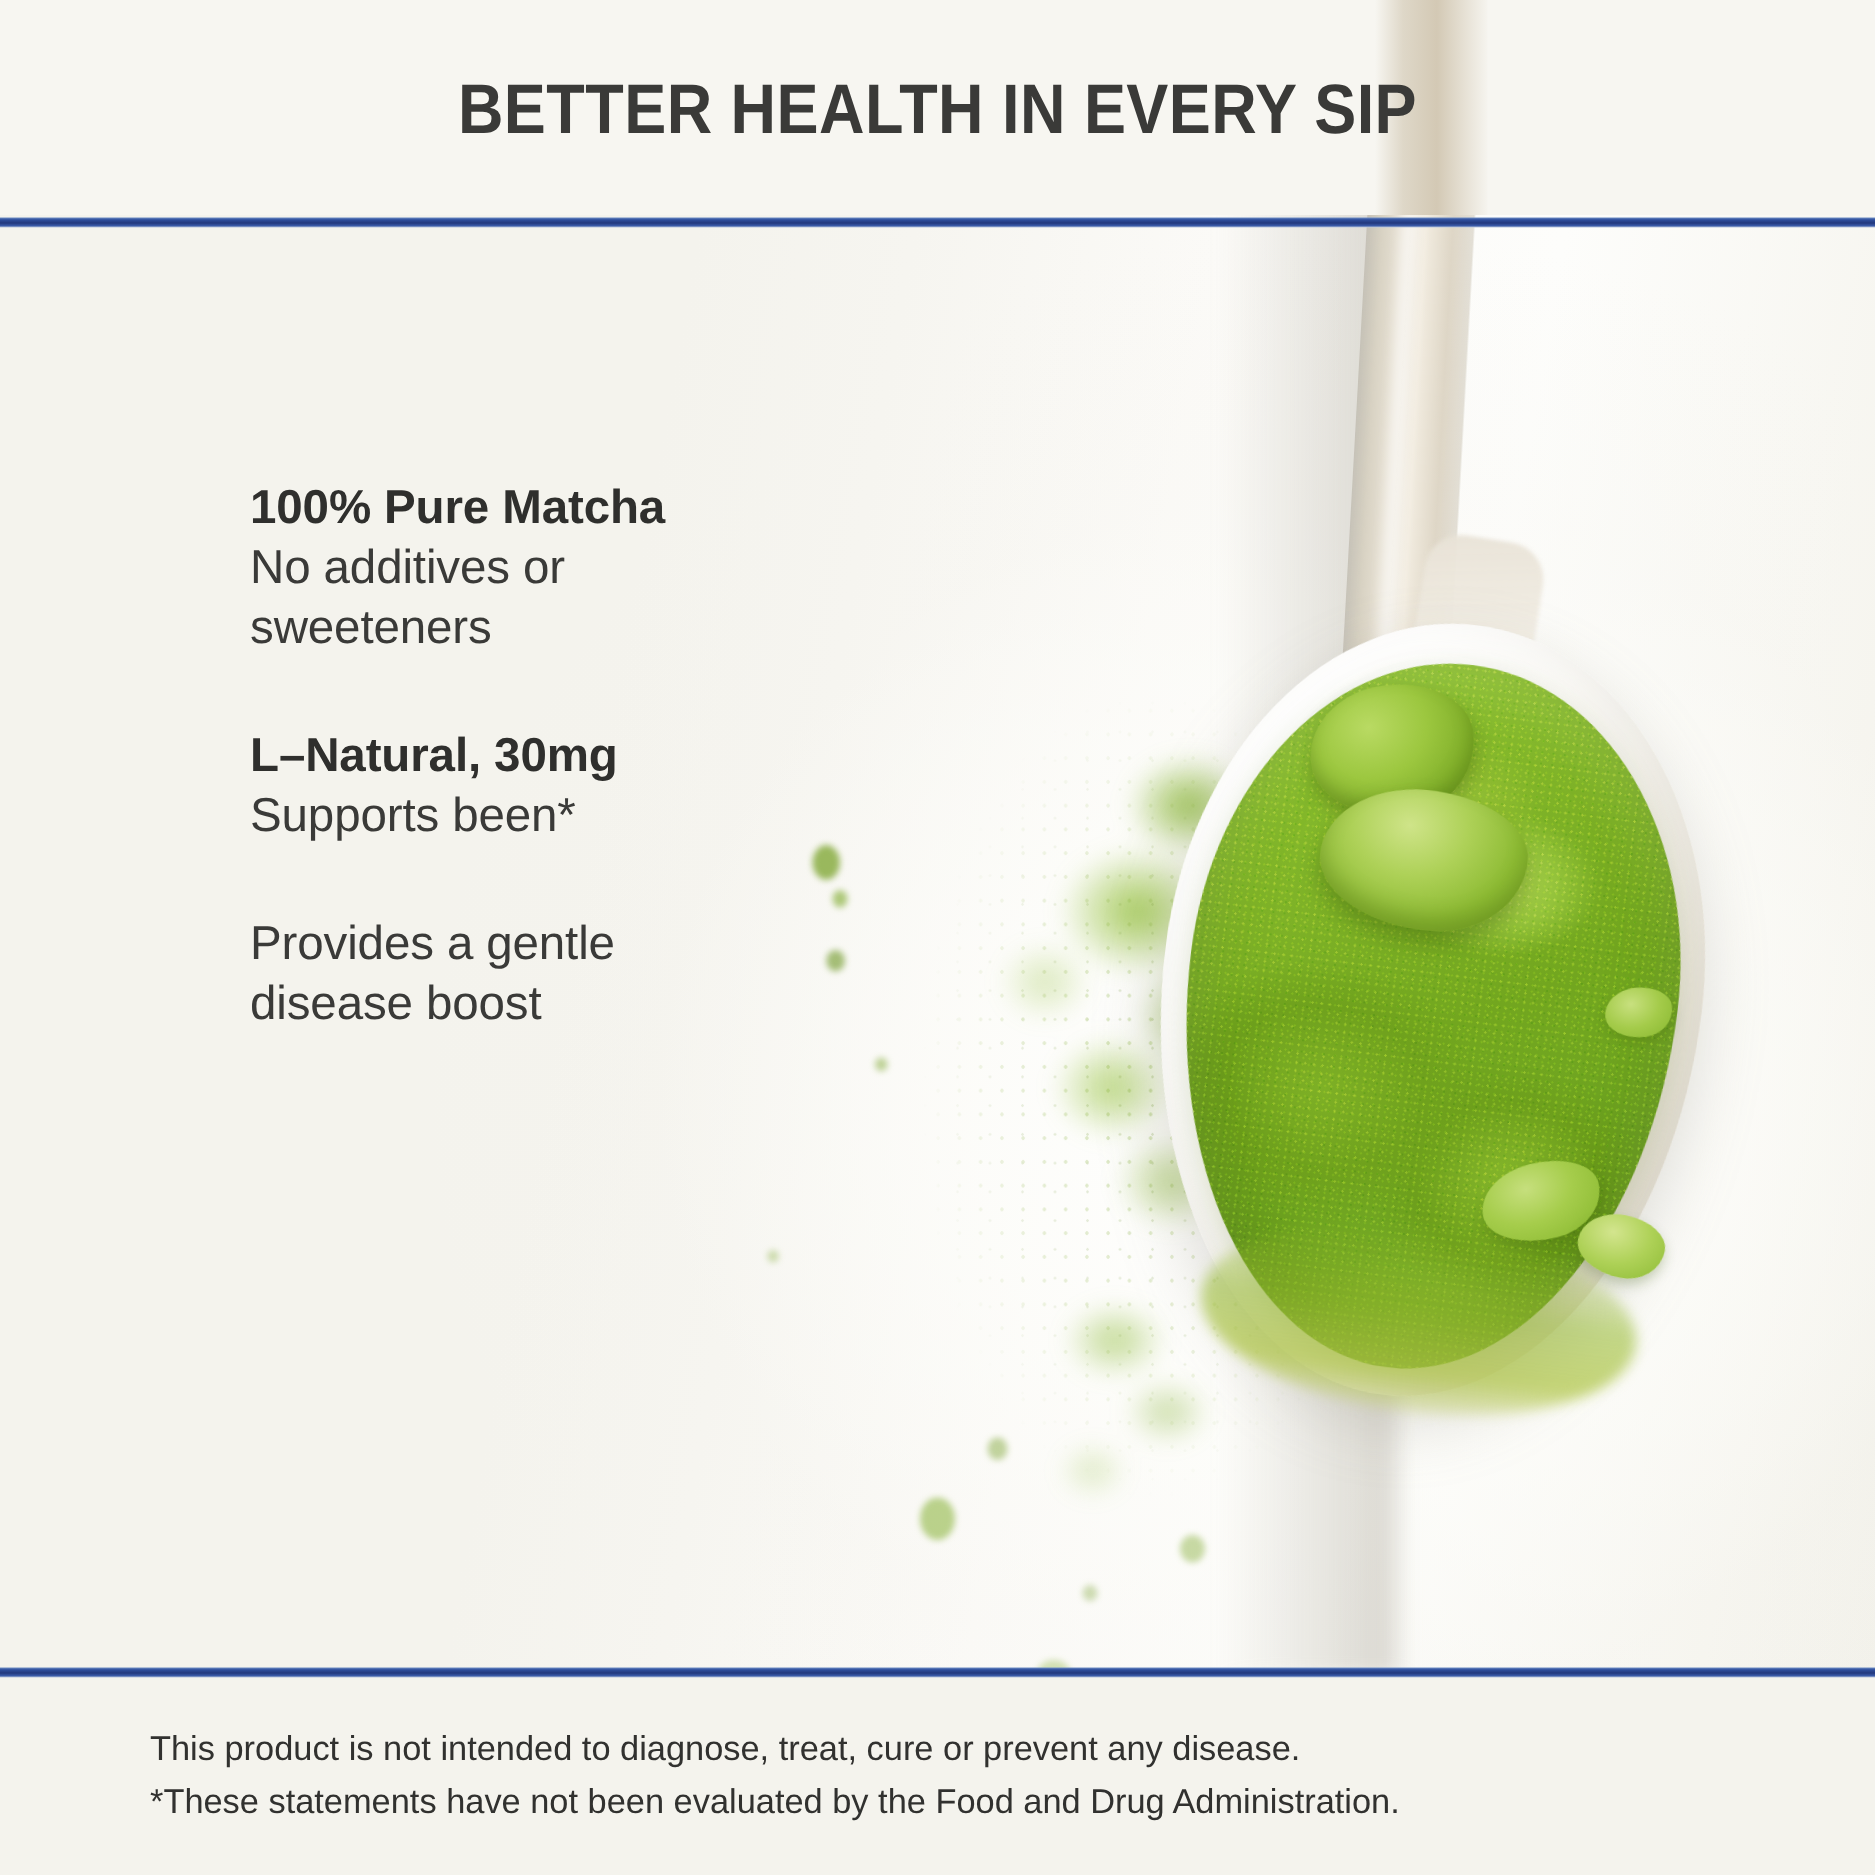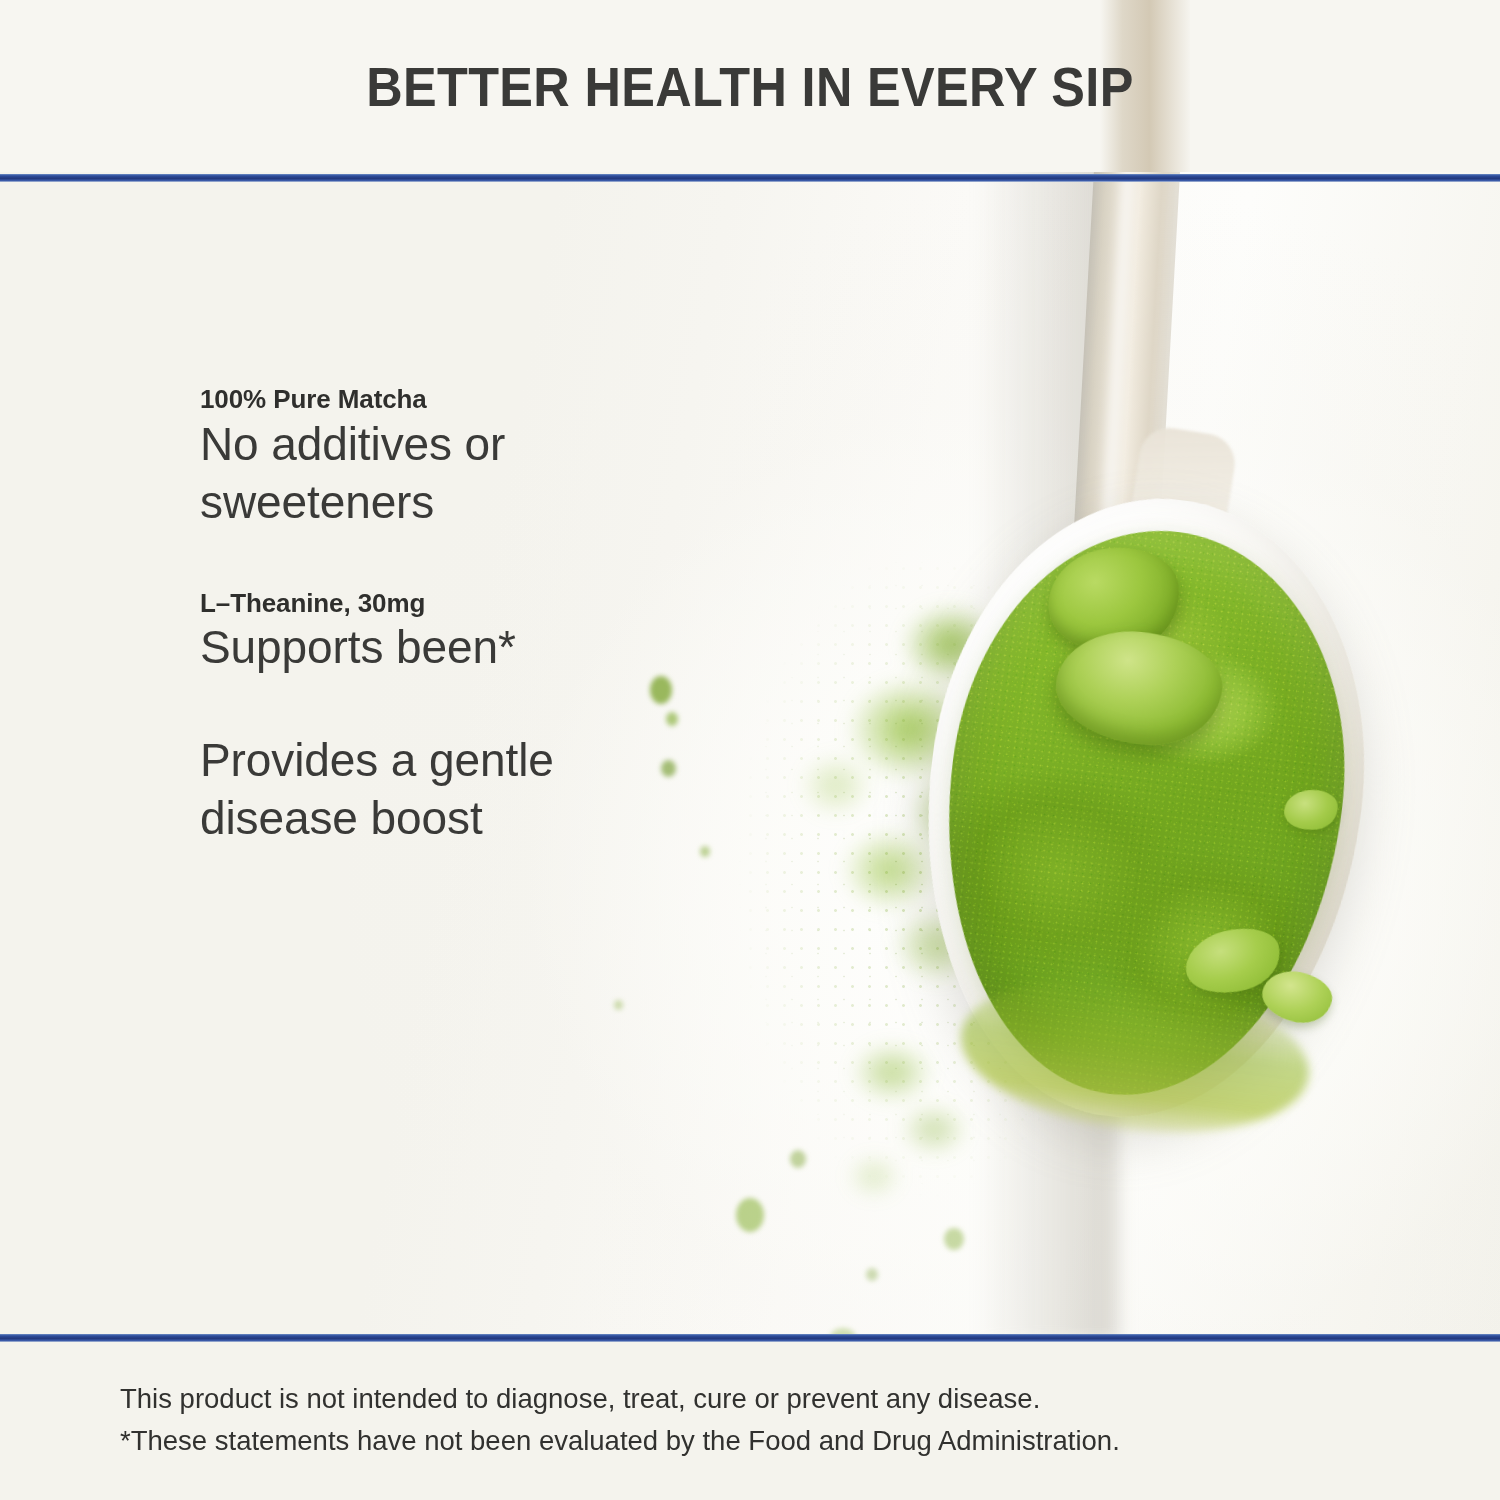--- a/index.html
+++ b/index.html
@@ -341,29 +341,29 @@
   .features {
     position: absolute;
     left: 200px; top: 383px;
     width: 360px;
     z-index: 10;
   }
   .feature-block { margin-bottom: 55px; }
   .feature-block:last-child { margin-bottom: 0; }
   .feature-title {
     color: #2f2f2d;
-    font-size: 26px;
+    font-size: 38px;
     font-weight: 700;
     line-height: 1.26;
     letter-spacing: -0.1px;
     margin: 0;
   }
   .feature-desc {
     color: #3a3a38;
-    font-size: 46px;
+    font-size: 38px;
     font-weight: 400;
     line-height: 1.26;
     letter-spacing: -0.1px;
     margin: 0;
   }
 
   
   .footer-band {
     position: absolute;
     left: 0; top: 1342px;
@@ -430,21 +430,21 @@
   <div class="rule rule-top"></div>
 
   <div class="features">
 
     <div class="feature-block">
       <div class="feature-title">100% Pure Matcha</div>
       <div class="feature-desc">No additives or sweeteners</div>
     </div>
 
     <div class="feature-block">
-      <div class="feature-title">L–Theanine, 30mg</div>
+      <div class="feature-title">L–Natural, 30mg</div>
       <div class="feature-desc">Supports been*</div>
     </div>
 
     <div class="feature-block">
       <div class="feature-desc">Provides a gentle disease boost</div>
     </div>
 
   </div>
 
   <div class="rule rule-bottom"></div>

